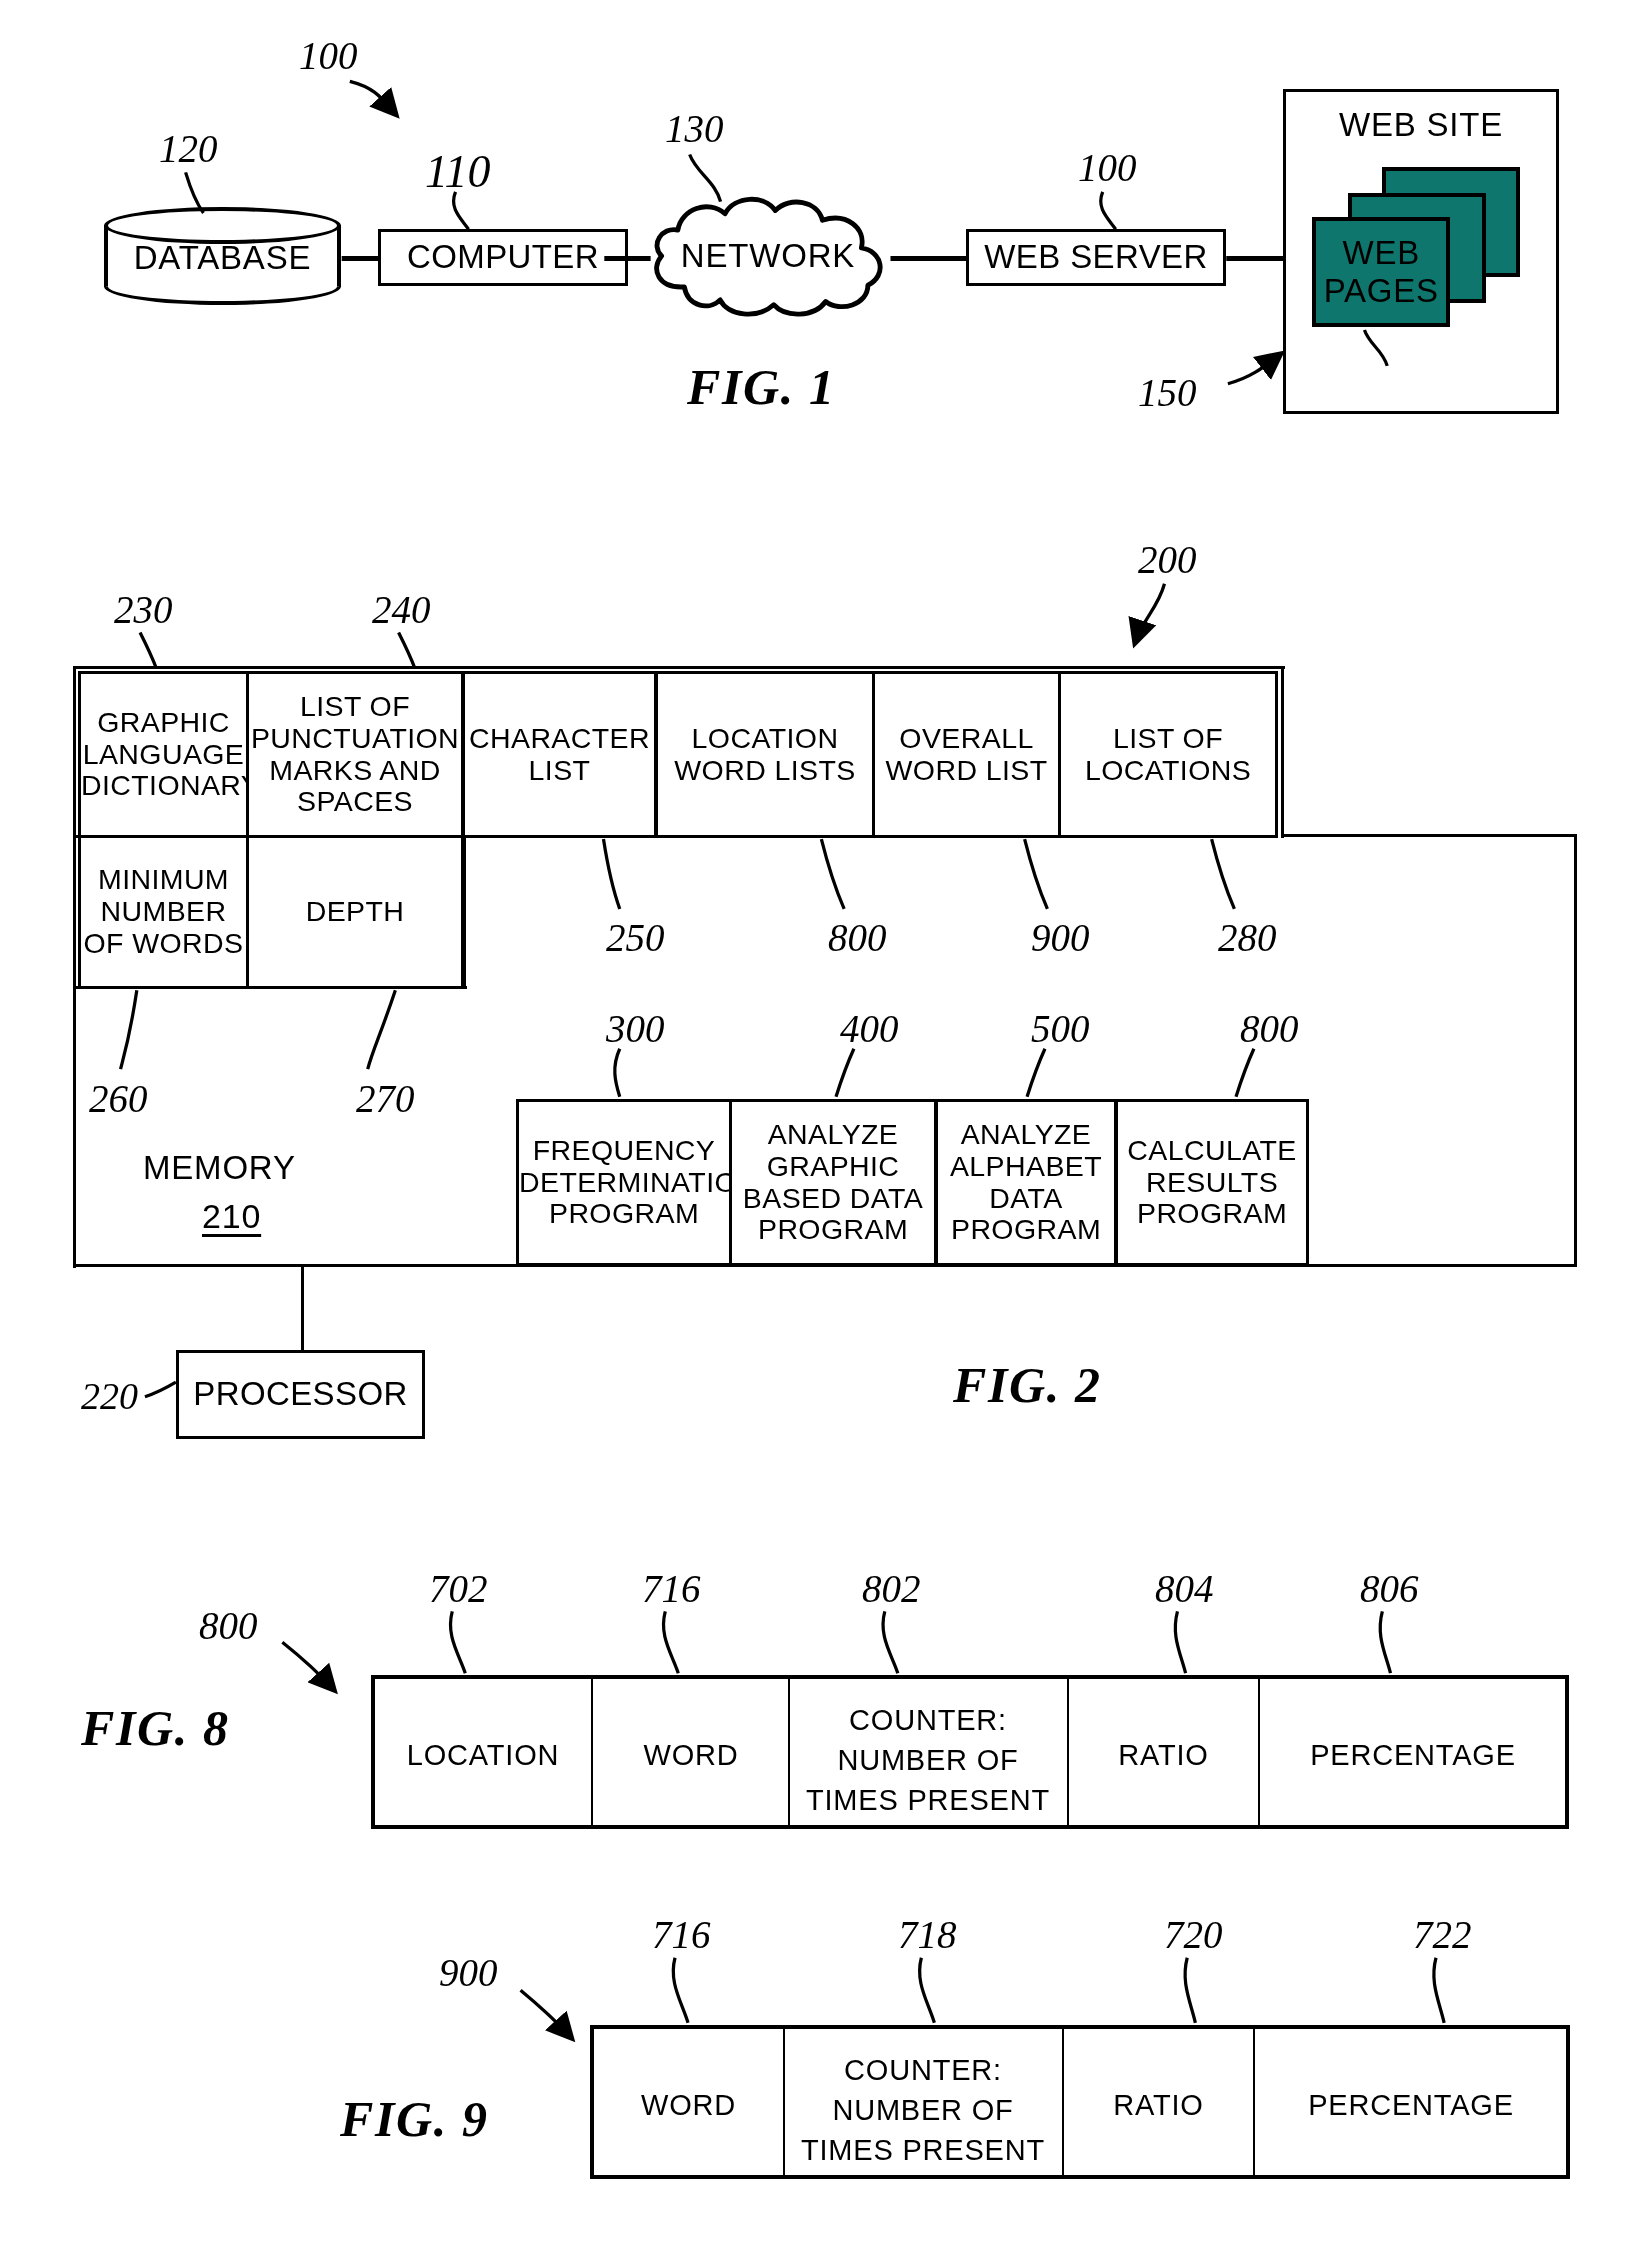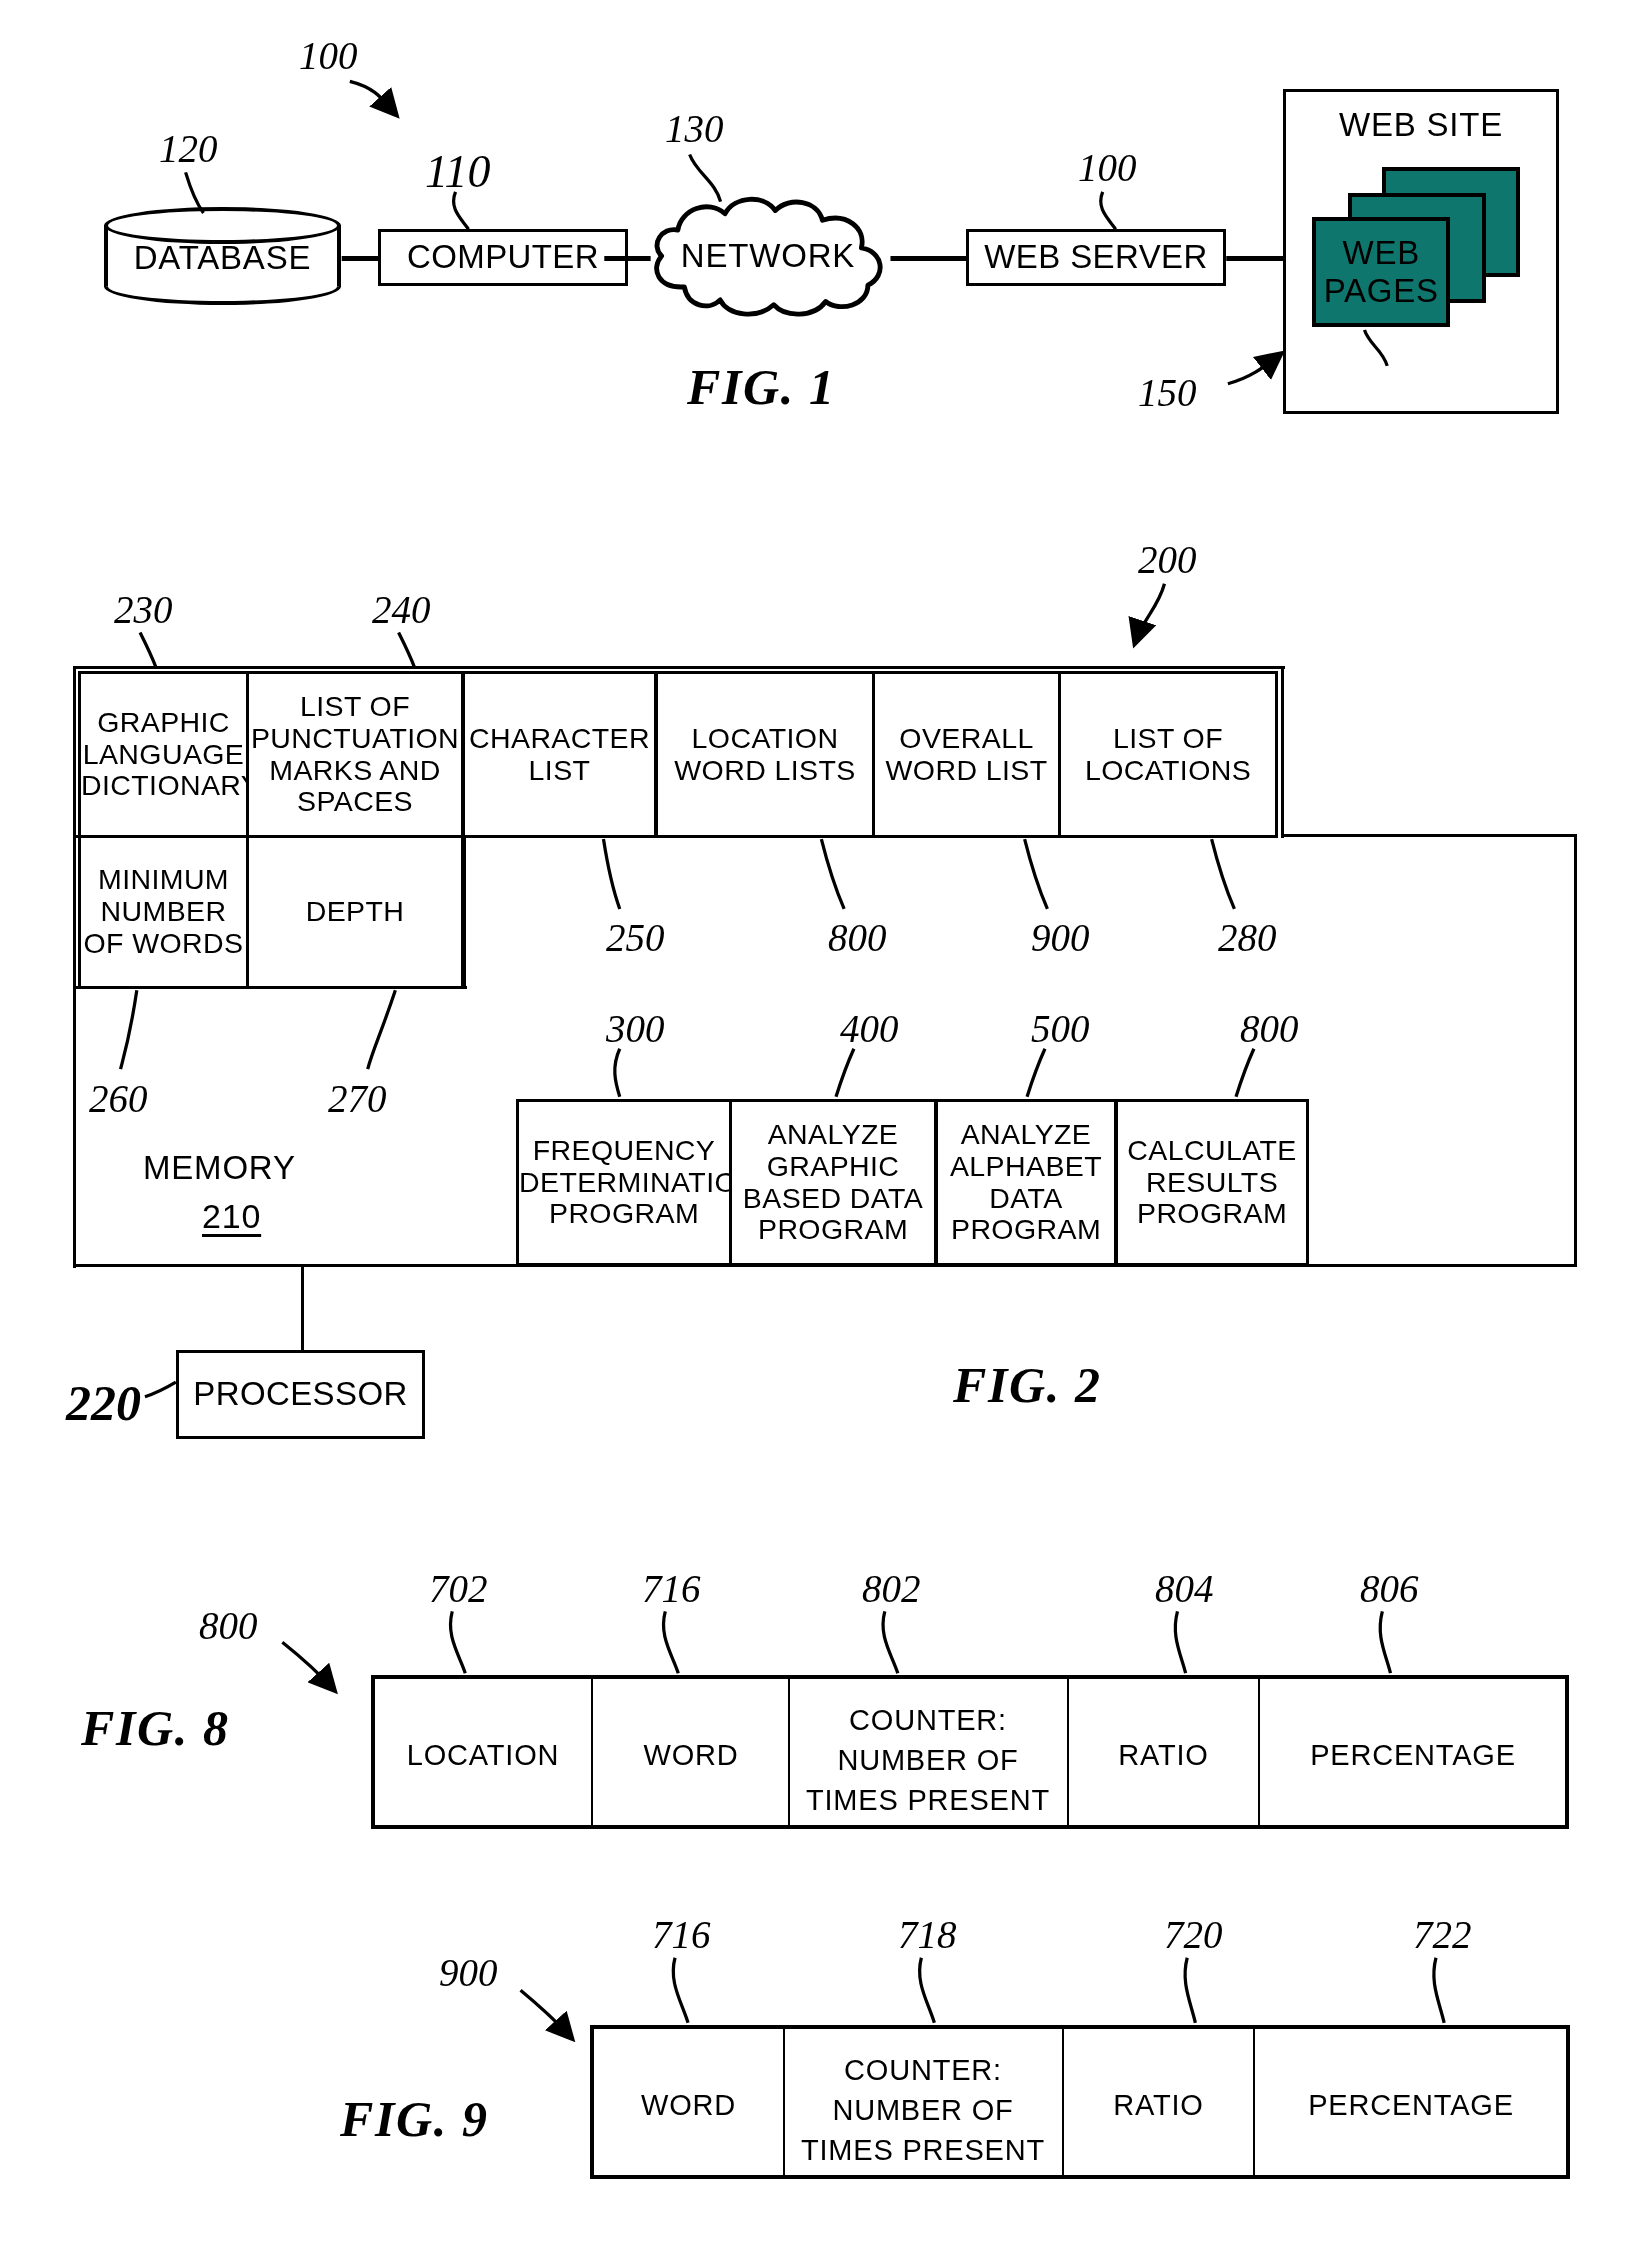--- a/index.html
+++ b/index.html
@@ -279,21 +279,21 @@
   <div class="refnum" style="left:828px; top:915px; font-size:39px;">800</div>
   <div class="refnum" style="left:1031px; top:915px; font-size:39px;">900</div>
   <div class="refnum" style="left:1218px; top:915px; font-size:39px;">280</div>
 
   <div class="refnum" style="left:606px; top:1006px; font-size:39px;">300</div>
   <div class="refnum" style="left:840px; top:1006px; font-size:39px;">400</div>
   <div class="refnum" style="left:1031px; top:1006px; font-size:39px;">500</div>
   <div class="refnum" style="left:1240px; top:1006px; font-size:39px;">800</div>
 
   <div class="refnum" style="left:89px; top:1076px; font-size:39px;">260</div>
-  <div class="refnum" style="left:328px; top:1076px; font-size:39px;">270</div>
+  <div class="refnum" style="left:356px; top:1076px; font-size:39px;">270</div>
 
   <div class="lbl" style="left:143px; top:1149px; font-size:33px;">MEMORY</div>
   <div class="lbl underline-num" style="left:202px; top:1197px; font-size:34px;">210</div>
 
   <div class="box" style="left:516px; top:1099px; width:216px; height:167px; font-size:28.5px;">
     <span class="celltext">FREQUENCY
 DETERMINATION
 PROGRAM</span>
   </div>
   <div class="box" style="left:729px; top:1099px; width:208px; height:167px; font-size:28.5px;">
@@ -312,21 +312,21 @@
     <span class="celltext">CALCULATE
 RESULTS
 PROGRAM</span>
   </div>
 
   <div class="line vline" style="left:301px; top:1266px; height:85px;"></div>
 
   <div class="box" style="left:176px; top:1350px; width:249px; height:89px; font-size:33px;">
     <span class="celltext">PROCESSOR</span>
   </div>
-  <div class="refnum" style="left:66px; top:1374px; font-size:50px;font-weight:bold;">220</div>
+  <div class="refnum" style="left:81px; top:1374px; font-size:38px;">220</div>
 
   <div class="figcap" style="left:953px; top:1356px;">FIG. 2</div>
 
   <div class="refnum" style="left:199px; top:1603px; font-size:39px;">800</div>
 
   <div class="refnum" style="left:429px; top:1566px; font-size:39px;">702</div>
   <div class="refnum" style="left:642px; top:1566px; font-size:39px;">716</div>
   <div class="refnum" style="left:862px; top:1566px; font-size:39px;">802</div>
   <div class="refnum" style="left:1155px; top:1566px; font-size:39px;">804</div>
   <div class="refnum" style="left:1360px; top:1566px; font-size:39px;">806</div>

